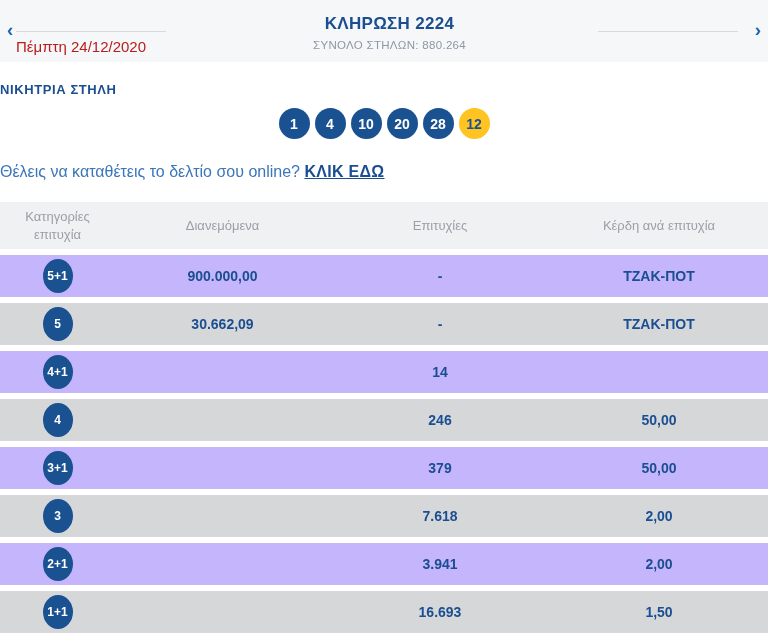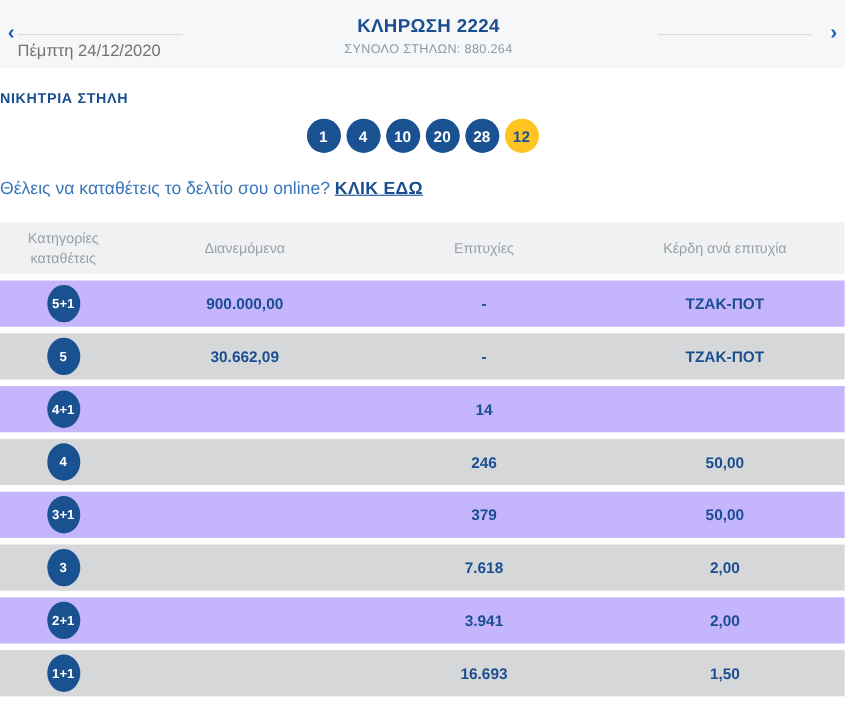--- a/index.html
+++ b/index.html
@@ -31,21 +31,21 @@
   .nav-arrow.prev { left: 7px; }
   .nav-arrow.next { right: 7px; }
 
   .side-group { position: absolute; top: 31px; }
   .side-group.left { left: 16px; width: 150px; }
   .side-group.right { right: 30px; width: 140px; }
   .divider-line { height: 1px; background: #d8dbde; width: 100%; }
   .draw-date {
     margin-top: 6px;
     font-size: 15px;
-    color: #737373;
+    color: #b91c1c;
     white-space: nowrap;
   }
 
   .center-head {
     position: absolute;
     left: 0; right: 0; top: 14px;
     text-align: center;
     padding-left: 11px;
   }
   .draw-title {
@@ -183,21 +183,21 @@
   <div class="ball joker">12</div>
 </div>
 
 <div class="cta-line">
   <span>Θέλεις να καταθέτεις το δελτίο σου online? </span><span class="cta-link">ΚΛΙΚ ΕΔΩ</span>
 </div>
 
 <div class="results">
 
   <div class="t-row t-head">
-    <div>Κατηγορίες καταθέτεις</div>
+    <div>Κατηγορίες επιτυχία</div>
     <div>Διανεμόμενα</div>
     <div>Επιτυχίες</div>
     <div>Κέρδη ανά επιτυχία</div>
   </div>
 
   <div class="t-row t-data light">
     <div><span class="cat-badge">5+1</span></div>
     <div>900.000,00</div>
     <div>-</div>
     <div>ΤΖΑΚ-ΠΟΤ</div>

